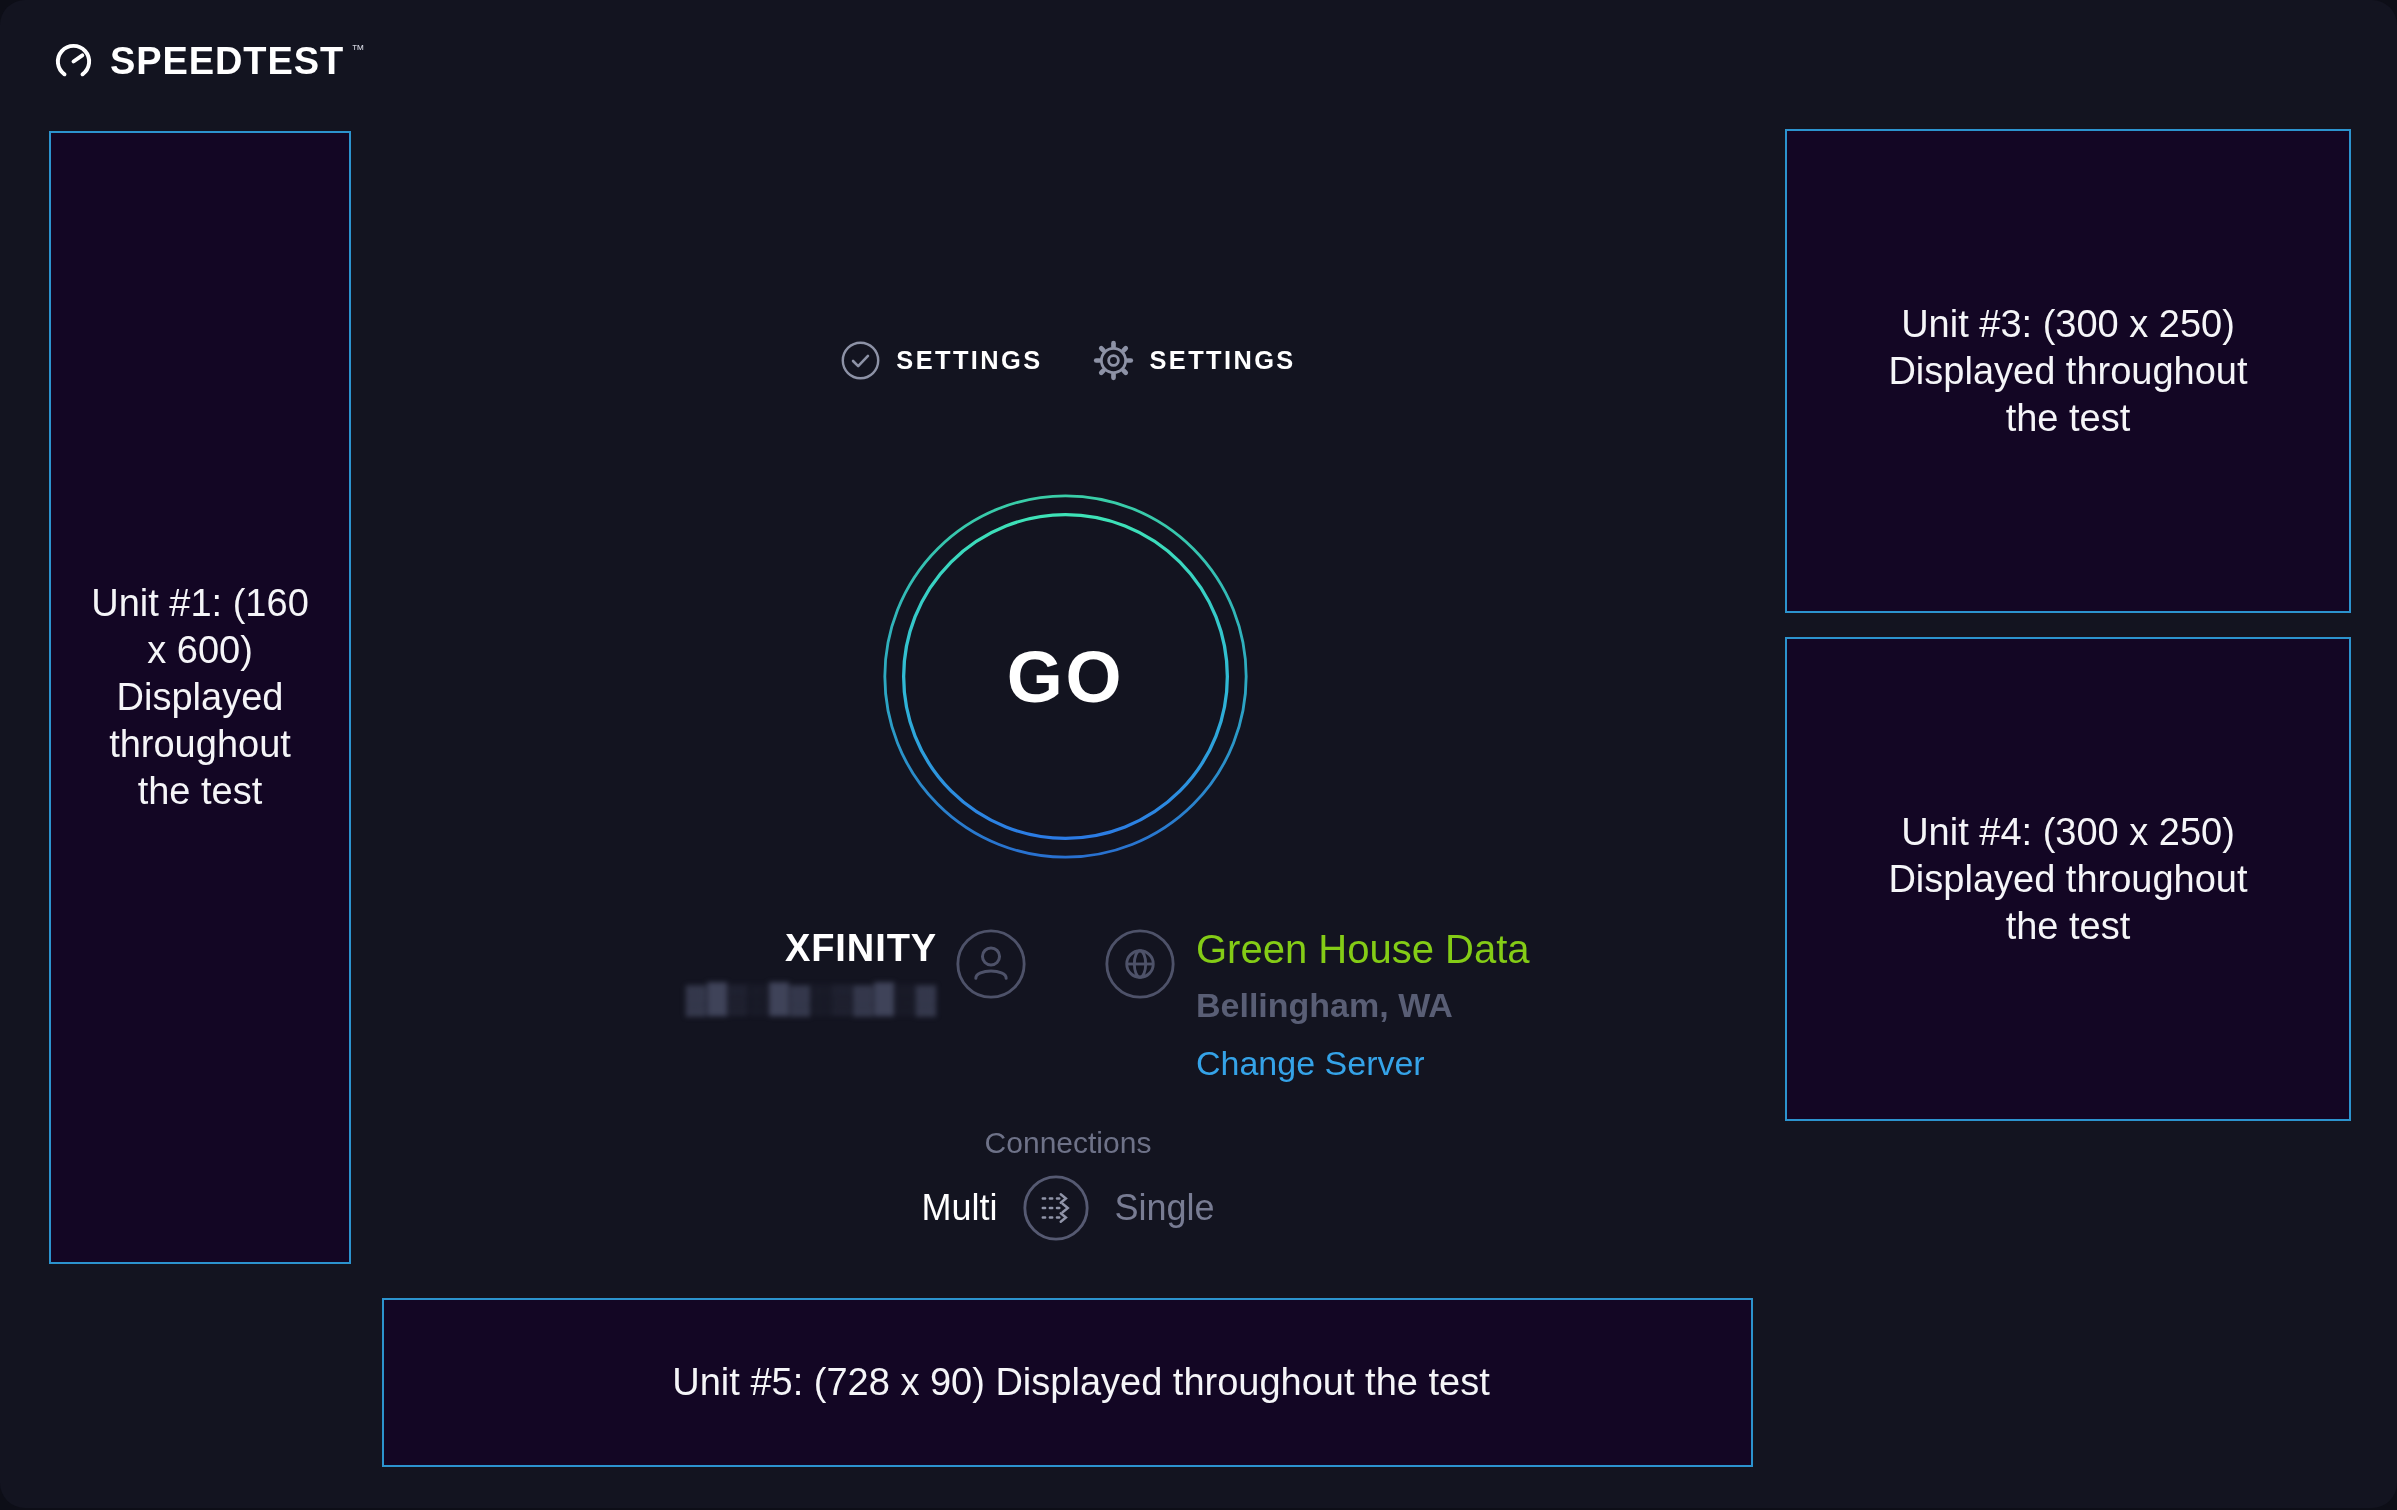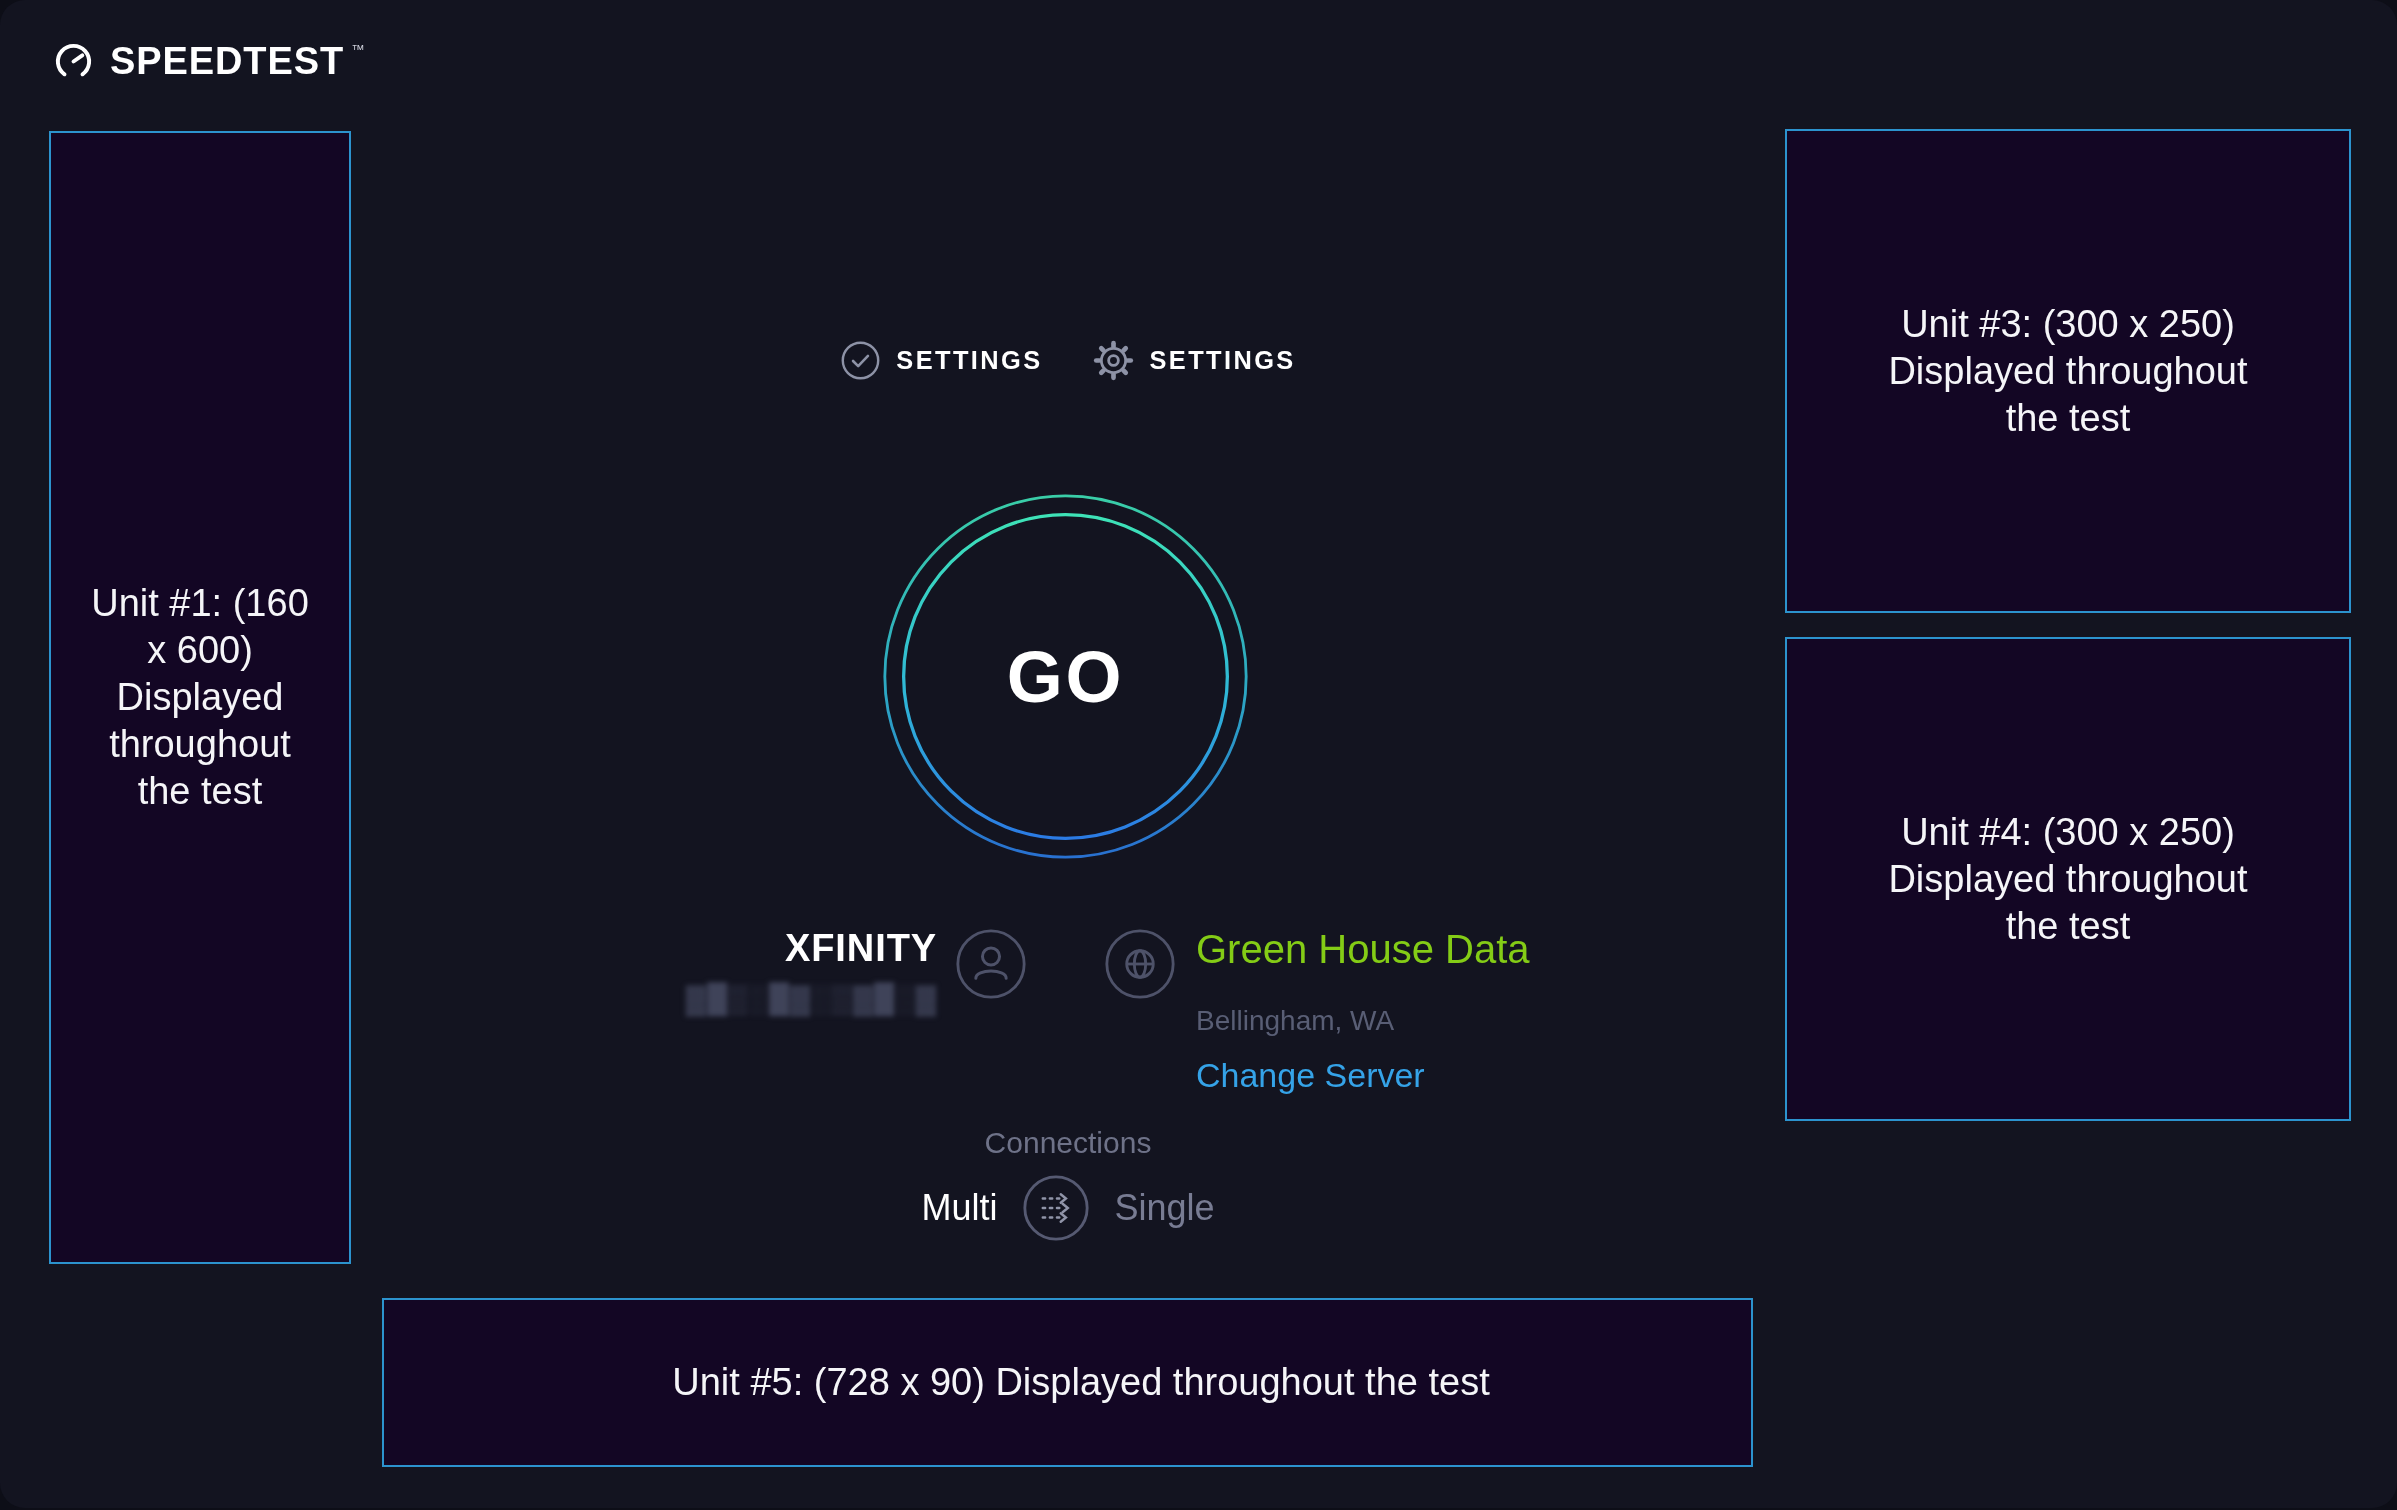--- a/index.html
+++ b/index.html
@@ -49,21 +49,21 @@
   
   .isp-block { position:absolute; right:1460px; top:927px; text-align:right; }
   .isp-name { font-size:38px; font-weight:700; letter-spacing:0.9px; color:#ffffff; white-space:nowrap; }
   .isp-redacted { margin-top:13px; font-size:28px; letter-spacing:0.9px; color:#3f4359;
                   filter:blur(2.8px); white-space:nowrap; user-select:none; }
   .round-icon { position:absolute; width:72px; height:72px; }
   .isp-icon   { left:955px; top:928px; cursor:pointer; }
   .globe-icon { left:1104px; top:928px; }
   .server-block { position:absolute; left:1196px; top:927px; text-align:left; }
   .server-name { font-size:40px; color:#84cc16; white-space:nowrap; }
-  .server-loc  { margin-top:33px; font-size:28px; color:#595e75; white-space:nowrap; }
+  .server-loc  { margin-top:14px; font-size:34px; color:#595e75; white-space:nowrap;font-weight:bold; }
   .server-change { margin-top:19px; font-size:34px; color:#35a3e8; cursor:pointer; white-space:nowrap; }
 
   
   .conn-label { position:absolute; left:351px; top:1126px; width:1434px;
                 text-align:center; font-size:30px; color:#6e7288; }
   .conn-row { position:absolute; left:351px; top:1174px; width:1434px;
               display:flex; align-items:center; justify-content:center; gap:24.5px; }
   .conn-option { font-size:36px; cursor:pointer; }
   .conn-multi  { color:#ffffff; }
   .conn-single { color:#787c93; }

